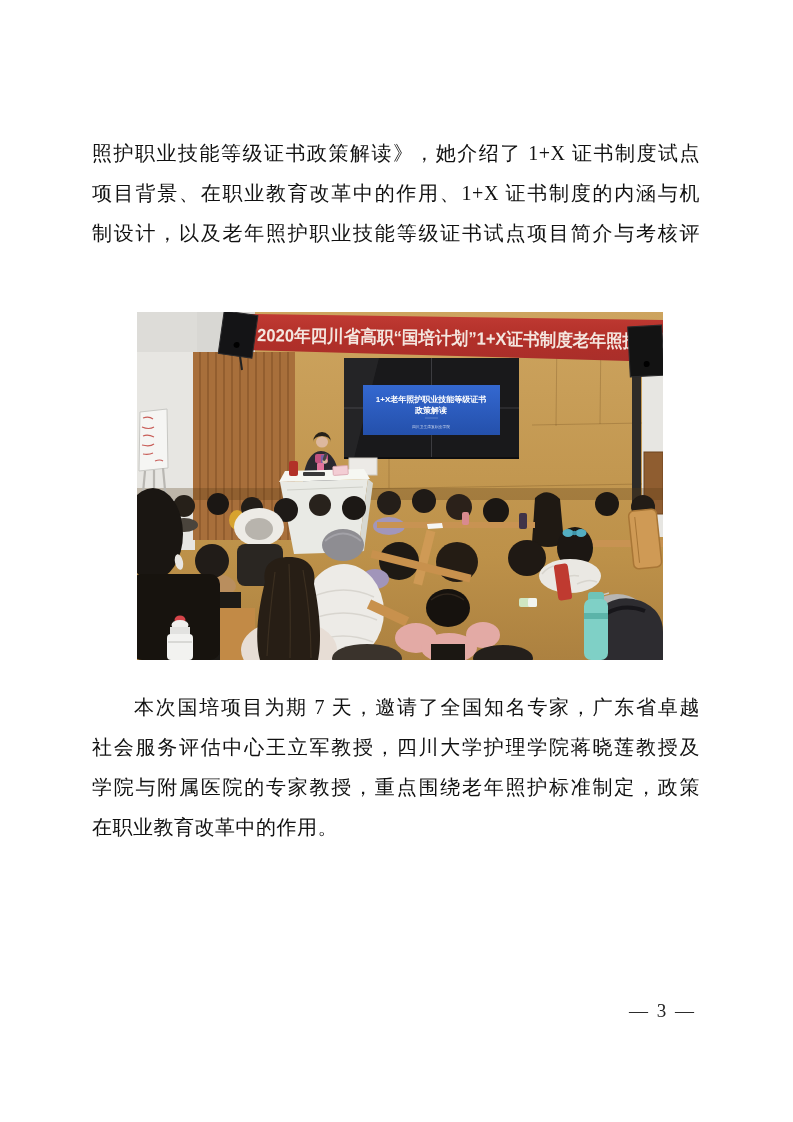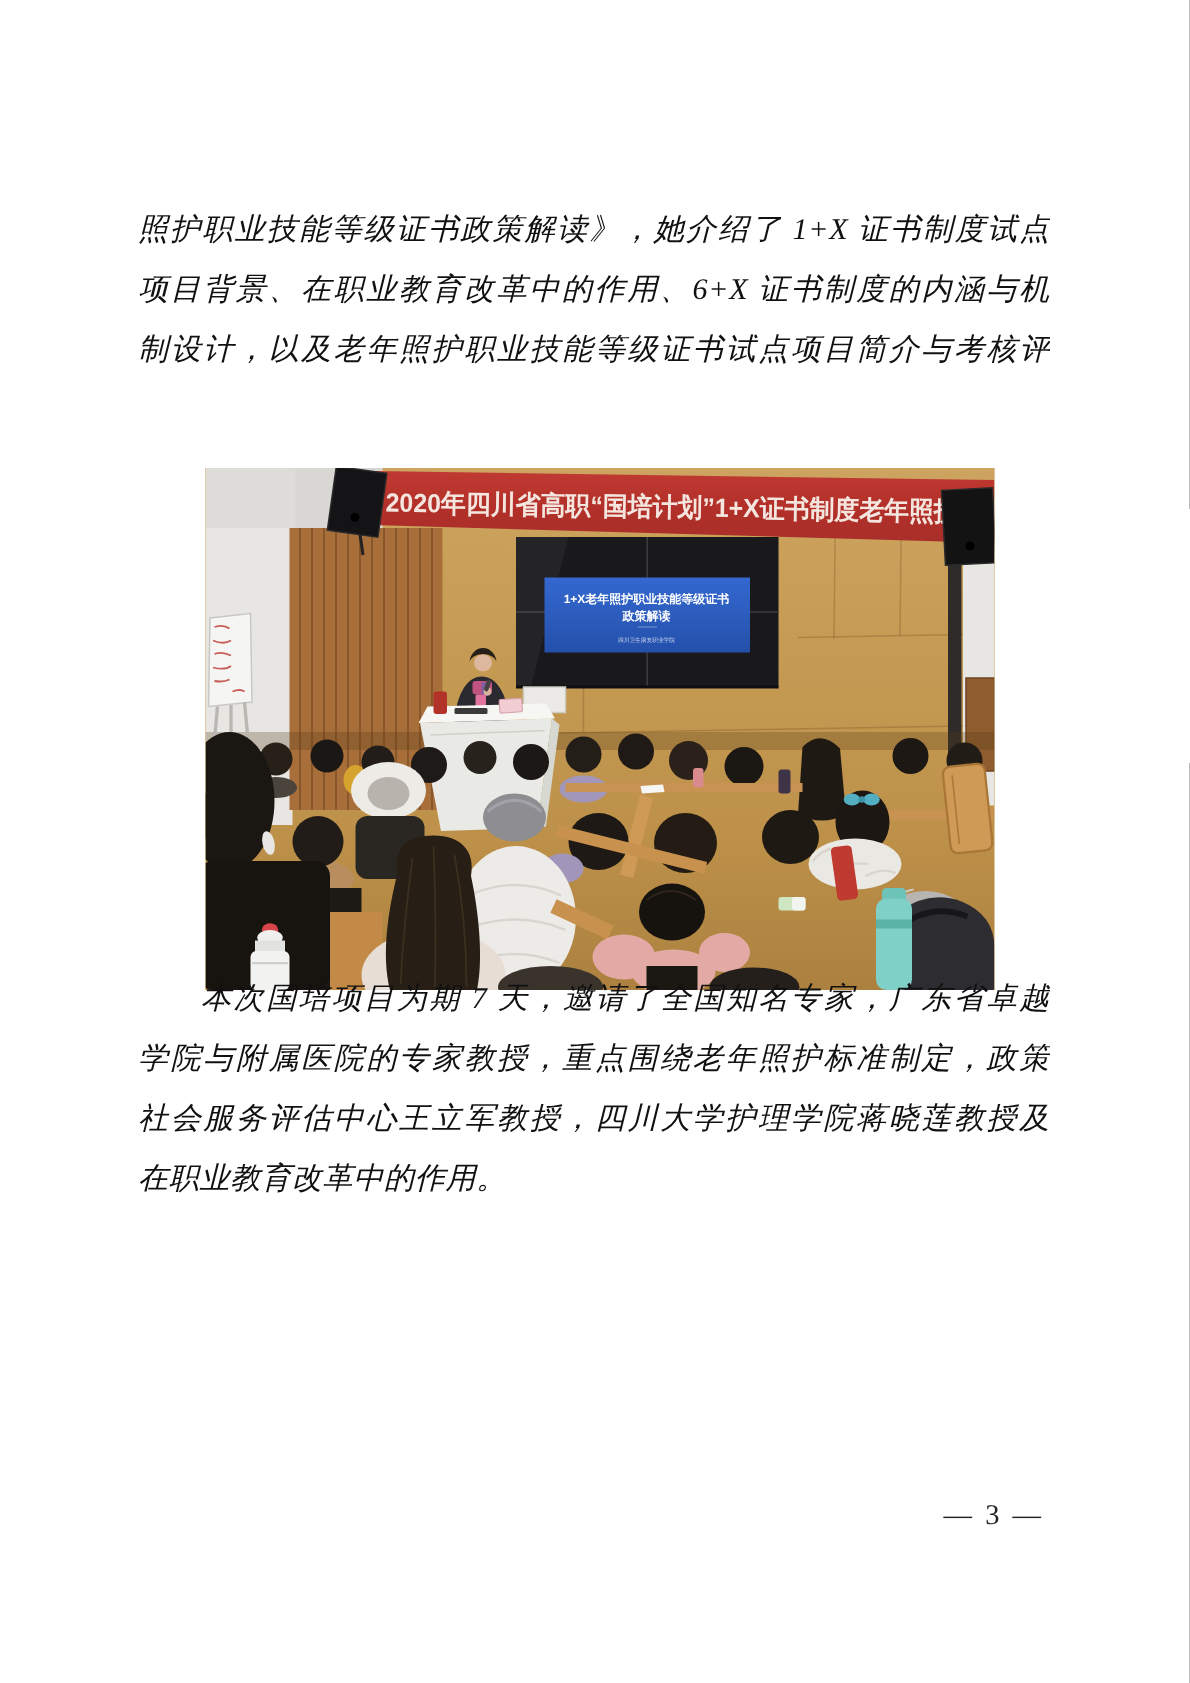--- a/index.html
+++ b/index.html
@@ -18,30 +18,29 @@
     font-size:20px;
     line-height:40px;
     letter-spacing:0.5px;
   }
   .para .line{
     text-align:justify;
     text-align-last:justify;
     height:40px;
     overflow:hidden;
     white-space:nowrap;
-    font-style:italic;
   }
   .para .line.last{
     text-align-last:left;
   }
   .para .line.indent{
     text-indent:2.1em;
   }
   #para1{top:133px;}
-  #para2{top:646px;}
+  #para2{top:687px;}
   .photo{
     position:absolute;
     left:137px;top:312px;
     width:526px;height:348px;
     overflow:hidden;
     background:#c49a52;
   }
   .photo svg{display:block;width:526px;height:348px;}
   .page-number{
     position:absolute;
@@ -51,21 +50,21 @@
     color:#222;
   }
 </style>
 </head>
 <body>
 
 <div class="page">
 
   <div class="para" id="para1">
     <div class="line">照护职业技能等级证书政策解读》，她介绍了 1+X 证书制度试点</div>
-    <div class="line">项目背景、在职业教育改革中的作用、6+X 证书制度的内涵与机</div>
+    <div class="line">项目背景、在职业教育改革中的作用、1+X 证书制度的内涵与机</div>
     <div class="line">制设计，以及老年照护职业技能等级证书试点项目简介与考核评</div>
   </div>
 
   <div class="photo">
   <svg viewBox="0 0 526 348" xmlns="http://www.w3.org/2000/svg">
     <defs>
       <linearGradient id="wall" x1="0" y1="0" x2="0" y2="1">
         <stop offset="0" stop-color="#cda45f"></stop>
             <stop offset="0.7" stop-color="#bd9149"></stop>
             <stop offset="1" stop-color="#ac8140"></stop>
@@ -305,20 +304,20 @@
       <g transform="rotate(-3 509 39)">
         <rect x="492" y="14" width="34" height="50" fill="#131313" stroke="#2a2a2c" stroke-width="1"></rect>
         <circle cx="509" cy="52" r="3" fill="#000"></circle>
       </g>
     </g>
   </svg>
   </div>
 
   <div class="para" id="para2">
     <div class="line indent">本次国培项目为期 7 天，邀请了全国知名专家，广东省卓越</div>
+    <div class="line">社会服务评估中心王立军教授，四川大学护理学院蒋晓莲教授及</div>
     <div class="line">学院与附属医院的专家教授，重点围绕老年照护标准制定，政策</div>
-    <div class="line">社会服务评估中心王立军教授，四川大学护理学院蒋晓莲教授及</div>
     <div class="line last">在职业教育改革中的作用。</div>
   </div>
 
   <div class="page-number">— 3 —</div>
 
 </div>
 
 </body></html>

